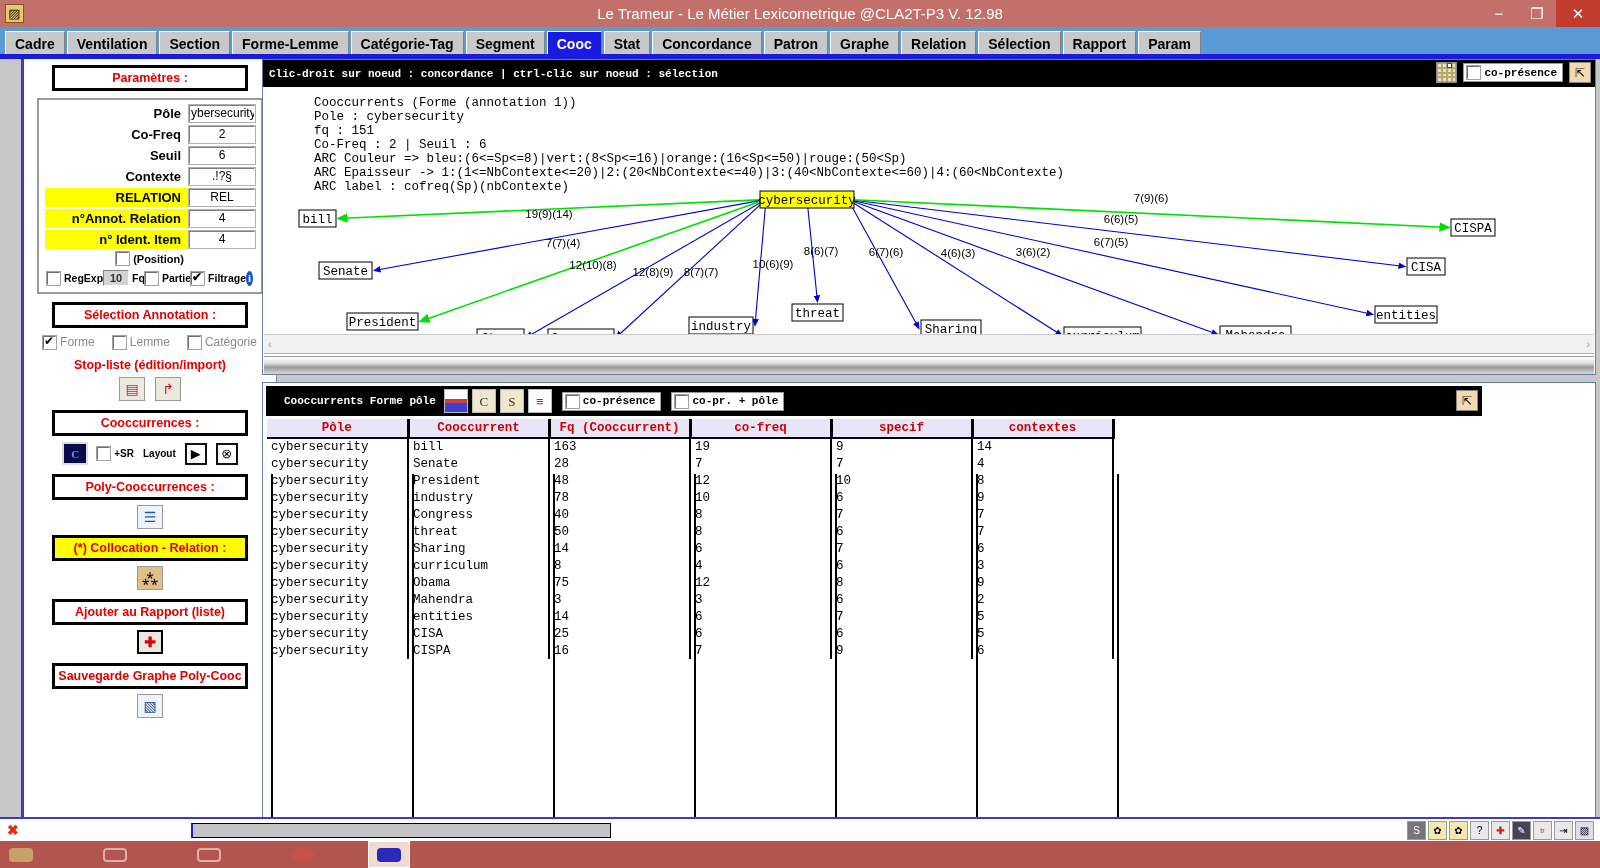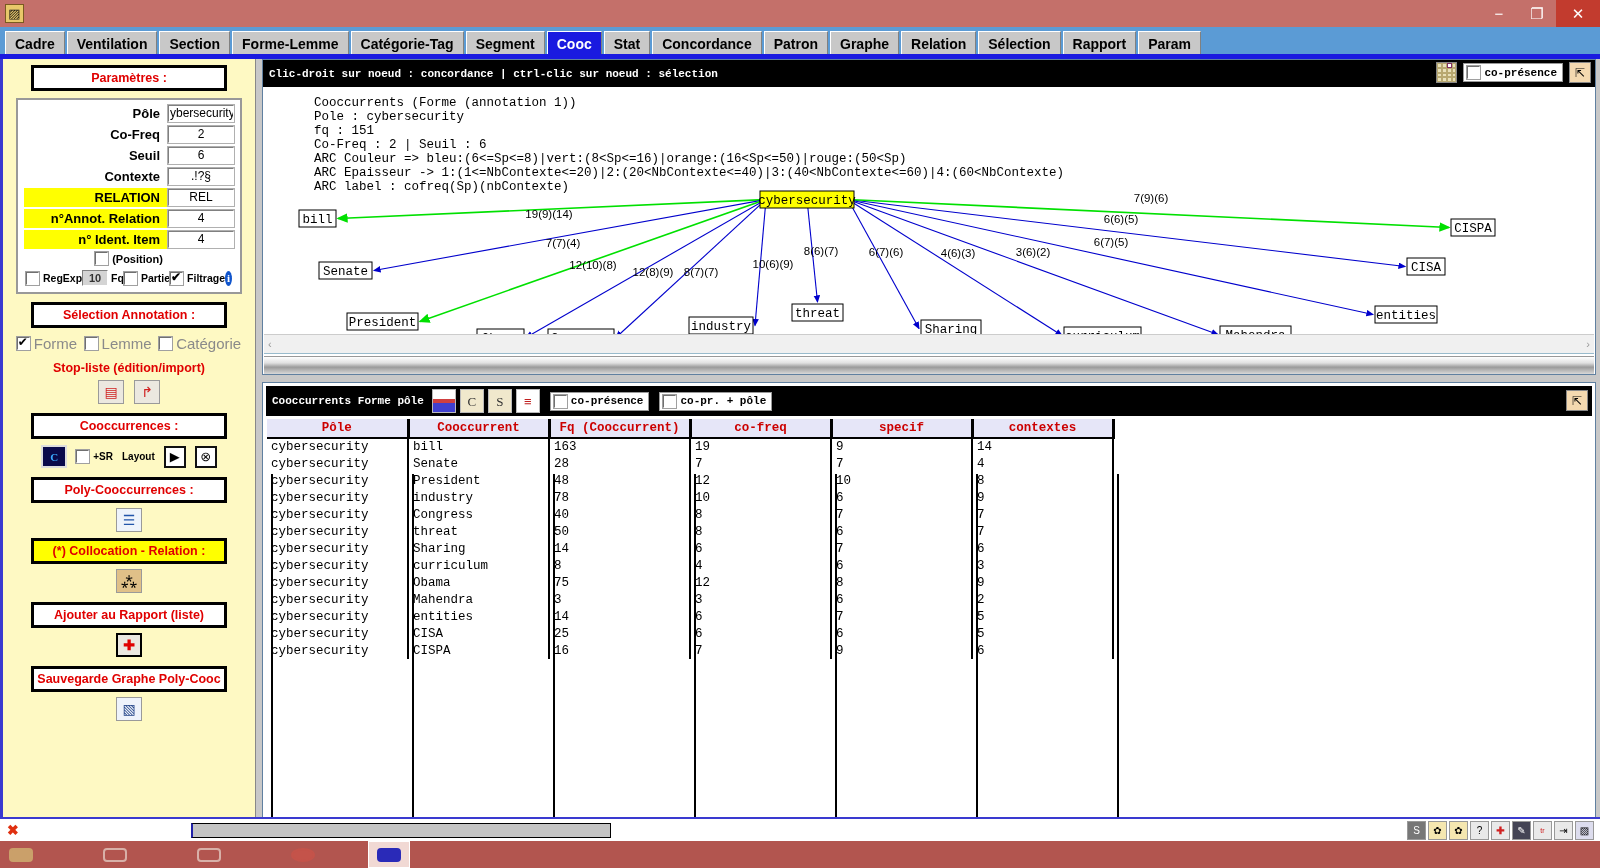--- a/index.html
+++ b/index.html
@@ -47,22 +47,22 @@
     font-size:14px; color:#000; font-weight:bold;
     font-family:"Liberation Sans", sans-serif; cursor:default;
     position:relative;
   }
   .menu-item.active { background:#1a1ae0; color:#ffffff; }
 
   .bluebar { position:absolute; left:0; top:54px; width:1600px; height:5px; background:#1a1ae0; }
 
   
   .sidebar {
-    position:absolute; left:0; top:59px; width:256px; height:763px;
-    background:#fef9c3; border-left:3px solid #3a3ad0; border-right:1px solid #888;
+    position:absolute; left:21px; top:59px; width:256px; height:763px;
+    background:#ffffff; border-left:3px solid #3a3ad0; border-right:1px solid #888;
     border-bottom:1px solid #888;
     overflow:hidden;
   }
   .blk {
     margin:6px auto 0; width:196px; background:#000; padding:3px;
   }
   .blk > div {
     background:#ffffff; text-align:center; color:#e00000; font-weight:bold;
     font-size:12.5px; padding:3px 0; font-family:"Liberation Sans", sans-serif;
   }
@@ -103,21 +103,21 @@
     width:26px; height:16px; background:#d4d4d4; border:1px solid #fff;
     border-top-color:#808080; border-left-color:#808080;
     font-size:11px; text-align:center; line-height:14px; color:#333; margin-right:3px;
   }
   .infoi {
     width:15px; height:15px; border-radius:50%; background:#1155cc; color:#fff;
     font-size:11px; font-weight:bold; display:flex; align-items:center; justify-content:center;
     font-family:"Liberation Serif", serif;
   }
   .annrow { display:flex; align-items:center; justify-content:space-around; margin-top:7px; padding:0 10px; }
-  .annrow .cbgrp { color:#8a8a8a; font-size:15px; font-weight:normal; }
+  .annrow .cbgrp { color:#8a8a8a; font-size:12px; font-weight:normal; }
 
   .redlabel {
     text-align:center; color:#e00000; font-weight:bold; font-size:12.5px; margin-top:9px;
     font-family:"Liberation Sans", sans-serif;
   }
   .iconrow { display:flex; justify-content:center; gap:10px; margin-top:5px; }
   .icobtn {
     width:26px; height:24px; background:#ebe8e0; border:1px solid #9a9a9a;
     display:flex; align-items:center; justify-content:center; font-size:14px; line-height:1;
   }
@@ -177,22 +177,22 @@
   .gtext { font-family:"Liberation Mono", monospace; font-size:12.5px; fill:#000; }
   .nodebox { font-family:"Liberation Mono", monospace; font-size:12.5px; fill:#000; }
   .elabel { font-family:"Liberation Sans", sans-serif; font-size:11.5px; fill:#000; }
 
   
   .tablepanel {
     position:absolute; left:262px; top:382px; width:1334px; height:440px;
     background:#ffffff; border:1px solid #6080a0;
   }
   .table-topbar {
-    position:absolute; left:3px; top:3px; width:1326px; height:30px; background:#000;
-    display:flex; align-items:center; padding-left:6px; gap:4px;
+    position:absolute; left:3px; top:3px; width:1216px; height:30px; background:#000;
+    display:flex; align-items:center; padding-left:18px; gap:4px;
   }
   .tb-label { color:#fff; font-size:11px; font-family:"Liberation Mono", monospace; font-weight:bold; margin-right:4px; }
   .tbicon {
     width:24px; height:24px; border:1px solid #bbb; background:#f0e8cc;
     display:flex; align-items:center; justify-content:center; font-size:13px; line-height:1;
   }
   .tbicon.multi { background:linear-gradient(#fff 40%, #d04040 40%, #d04040 60%, #4040d0 60%); }
   .tt-right { position:absolute; right:4px; top:4px; }
 
   .grid-area { position:absolute; left:4px; top:36px; width:1322px; height:398px; background:#fff; }
@@ -232,20 +232,21 @@
   .tk.sel { background:#f1d9d4; border:1px solid #fff; }
   .tk.sel .sh { background:#2a2ab8; border-color:#2a2ab8; }
 </style>
 </head>
 <body>
 
 <div class="app">
 
   <div class="titlebar">
     <div class="tb-icon">▨</div>
+    <div class="tb-title">Le Trameur - Le Métier Lexicometrique @CLA2T-P3 V. 12.98</div>
     <div class="tb-buttons">
       <div class="tb-btn">−</div>
       <div class="tb-btn">❐</div>
       <div class="tb-btn close">✕</div>
     </div>
   </div>
 
   <div class="menubar" id="menubar">
       <div class="menu-item">Cadre</div>
       <div class="menu-item">Ventilation</div>

